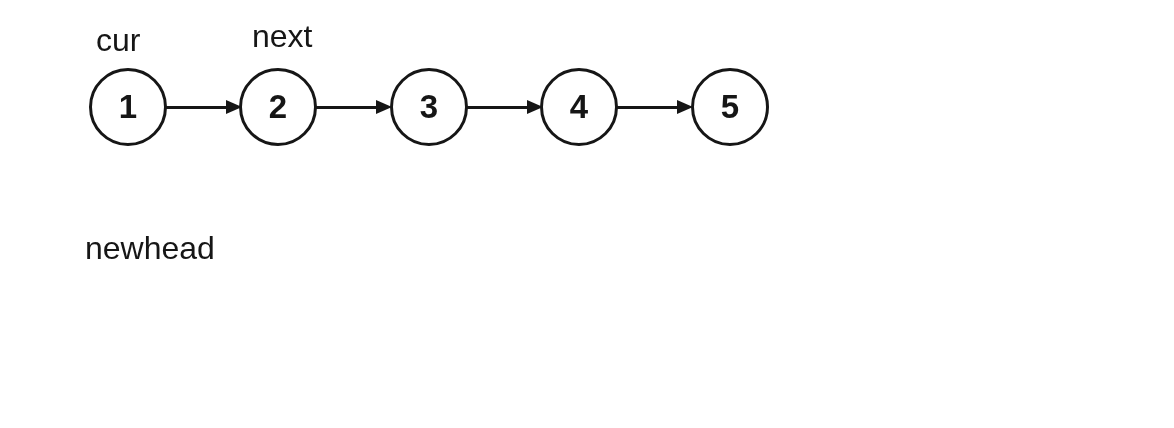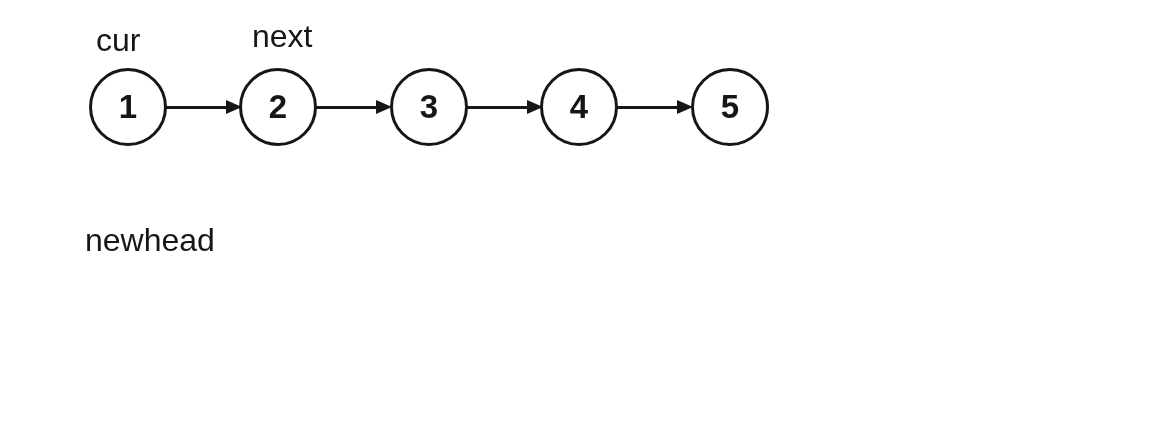--- a/index.html
+++ b/index.html
@@ -18,21 +18,21 @@
   }
   .ptr-label {
     position: absolute;
     font-size: 32px;
     line-height: 1;
     color: #161616;
     white-space: nowrap;
   }
   #label-cur     { left: 96px;  top: 24px; }
   #label-next    { left: 252px; top: 20px; }
-  #label-newhead { left: 85px;  top: 224px; }
+  #label-newhead { left: 85px;  top: 232px; }
 
   .node {
     position: absolute;
     top: 68px;
     width: 78px;
     height: 78px;
     box-sizing: border-box;
     border: 3px solid #161616;
     border-radius: 50%;
     background: #ffffff;

